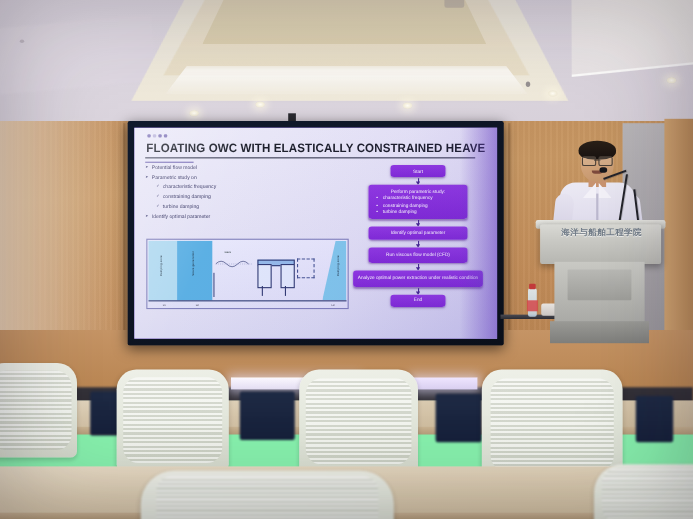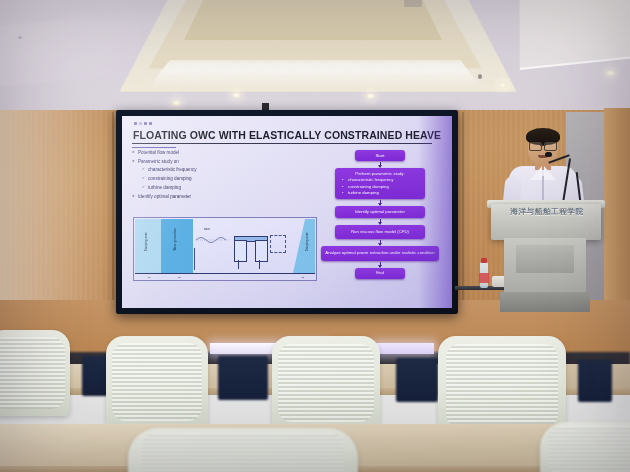--- a/index.html
+++ b/index.html
@@ -1,19 +1,19 @@
 <!DOCTYPE html>
 <html><head>
 <meta charset="utf-8">
 <style>
   html,body{margin:0;padding:0;background:#000;}
   #scene{
     position:relative;width:630px;height:472px;overflow:hidden;
     font-family:"Liberation Sans",sans-serif;
-    background:#e5e5e5;
+    background:#86efac;
   }
   
   .ceiling{position:absolute;left:0;top:0;width:630px;height:122px;
     background:linear-gradient(175deg,#e3dde6 0%,#ddd7e0 45%,#d6cfd8 100%);}
   .coffer-outer{position:absolute;left:138px;top:-60px;width:360px;height:150px;
     background:linear-gradient(180deg,#f2efe6,#efe9da);
     transform:perspective(300px) rotateX(22deg);
     clip-path:polygon(12% 0,88% 0,100% 100%,0% 100%);}
   .coffer-mid{position:absolute;left:160px;top:-52px;width:310px;height:120px;
     background:linear-gradient(180deg,#efe6d2,#e9dfc8);

